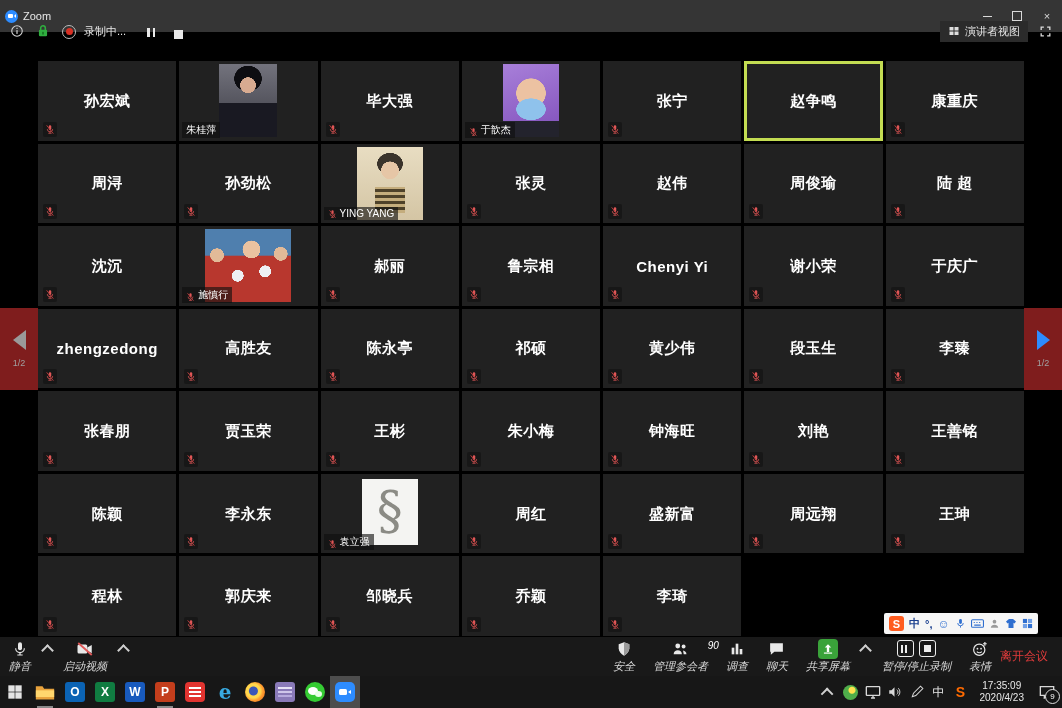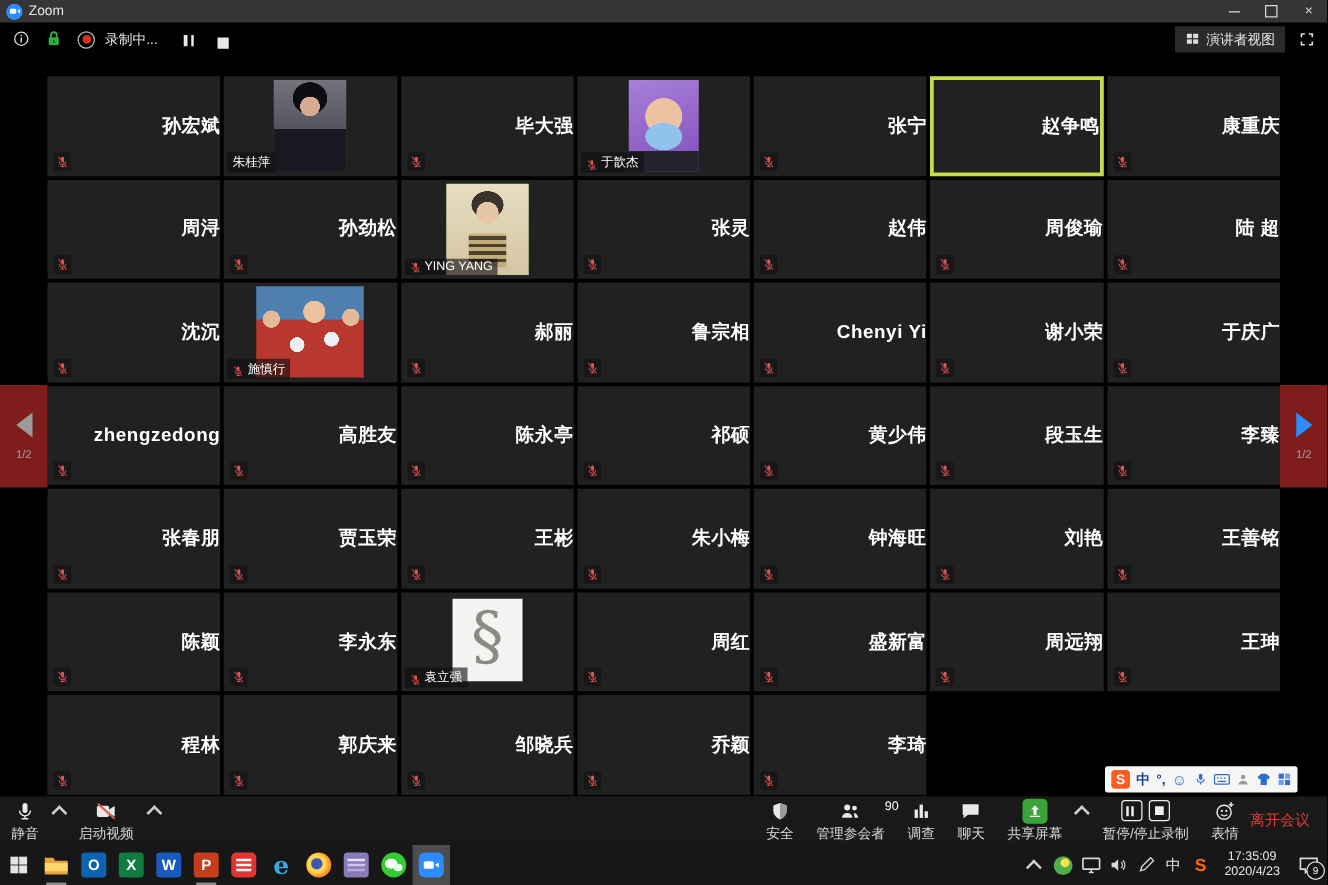--- a/index.html
+++ b/index.html
@@ -1,19 +1,19 @@
 <!DOCTYPE html>
 <html><head>
 <meta charset="utf-8">
 <style>
   html,body{margin:0;padding:0;background:#000;}
   .screen{position:relative;width:1062px;height:708px;background:#000;overflow:hidden;
           font-family:"Liberation Sans","DejaVu Sans",sans-serif;-webkit-font-smoothing:antialiased;}
   
-  .titlebar{position:absolute;top:0;left:0;right:0;height:18px;background:#353535;display:flex;align-items:center;}
+  .titlebar{position:absolute;top:0;left:0;right:0;height:32px;background:#353535;display:flex;align-items:center;}
   .zlogo{width:13px;height:13px;border-radius:50%;background:#2d8cff;margin:0 5px 0 5px;position:relative;flex:none;}
   .zlogo::before{content:"";position:absolute;left:3px;top:4.5px;width:5px;height:4px;background:#fff;border-radius:1px;}
   .zlogo::after{content:"";position:absolute;left:8.5px;top:4.5px;border-top:2px solid transparent;border-bottom:2px solid transparent;border-right:2.5px solid #fff;}
   .ztitle{color:#e6e6e6;font-size:11px;}
   .wctrls{margin-left:auto;display:flex;height:100%;}
   .wc{width:30px;height:100%;display:flex;align-items:center;justify-content:center;color:#d9d9d9;font-size:11px;}
   .wc .bar{width:9px;height:1px;background:#d9d9d9;display:block;}
   .wc .sq{width:8px;height:8px;border:1px solid #d9d9d9;display:block;}
   
   .meetingbar{position:absolute;top:18px;left:0;right:0;height:26px;display:flex;align-items:center;padding:0 10px;gap:12px;}
@@ -25,21 +25,21 @@
   .pausebtn{width:14px;height:12px;display:flex;gap:3px;align-items:center;justify-content:center;margin-left:10px;}
   .pausebtn i{width:2.5px;height:9px;background:#e8e8e8;display:block;}
   .stopbtn{width:9px;height:9px;background:#e8e8e8;display:block;margin-left:8px;}
   .mb-right{margin-left:auto;display:flex;align-items:center;gap:10px;}
   .spkview{display:flex;align-items:center;gap:5px;background:#2b2b2b;padding:3px 8px;color:#e8e8e8;font-size:11px;}
   
   .grid{position:absolute;left:38px;top:61px;width:986px;height:575px;display:grid;
         grid-template-columns:repeat(7,1fr);grid-template-rows:repeat(7,1fr);gap:3px;background:#000;}
   .tile{position:relative;background:#212121;overflow:hidden;box-sizing:border-box;}
   .tile.active{border:3px solid #c3dc52;}
-  .cname{position:absolute;top:50%;left:0;width:100%;transform:translateY(-50%);text-align:right;
+  .cname{position:absolute;top:50%;left:0;width:100%;transform:translateY(-50%);text-align:center;
          color:#fff;font-size:15px;font-weight:bold;letter-spacing:.5px;white-space:pre;}
   .tile-mic{position:absolute;left:5px;bottom:4px;width:14px;height:15px;background:rgba(10,10,10,.45);
             border-radius:2px;display:flex;align-items:center;justify-content:center;}
   .plabel{position:absolute;left:3px;bottom:3px;z-index:3;display:flex;align-items:flex-end;gap:3px;
           background:rgba(15,15,15,.62);padding:1px 4px;color:#fff;font-size:10px;white-space:nowrap;margin-top:16px;}
   
   .photo{position:absolute;top:3px;left:50%;transform:translateX(-50%);z-index:1;}
   .photo-portrait{width:58px;height:73px;background:
     radial-gradient(circle 8px at 50% 29%, #d8ab91 97%, transparent),
     radial-gradient(ellipse 14px 13px at 50% 20%, #0d0d11 97%, transparent),
@@ -76,21 +76,21 @@
   .pagetxt{color:#a0a0a0;font-size:9px;}
   
   .ime{position:absolute;left:884px;top:613px;height:21px;background:#f6f6f6;border-radius:2px;z-index:6;
        display:flex;align-items:center;gap:5px;padding:0 5px;box-shadow:0 1px 3px rgba(0,0,0,.6);}
   .slogo{width:15px;height:15px;background:#ff5c1f;border-radius:3px;color:#fff;font-weight:bold;font-size:11px;
          display:flex;align-items:center;justify-content:center;}
   .imetxt{color:#1a3f8f;font-size:11px;font-weight:bold;}
   .imeglyph{color:#2f6fd0;font-size:12px;line-height:1;}
   
   .toolbar{position:absolute;left:0;right:0;top:637px;height:39px;background:#191919;display:flex;align-items:center;}
-  .tb{display:flex;flex-direction:column;align-items:center;justify-content:center;gap:1px;padding:0 9px;height:100%;position:relative;}
+  .tb{display:flex;flex-direction:column;align-items:center;justify-content:center;gap:1px;padding:0 9px;height:100%;position:relative;font-style:italic;}
   .tbi{height:18px;display:flex;align-items:center;justify-content:center;}
   .tbl{color:#d9d9d9;font-size:11px;white-space:nowrap;}
   .chevbox{width:14px;height:100%;display:flex;align-items:flex-start;justify-content:center;padding-top:9px;box-sizing:border-box;}
   .chev{width:7px;height:7px;border-left:2px solid #cfcfcf;border-top:2px solid #cfcfcf;transform:rotate(45deg);display:block;}
   .pcount{position:absolute;top:3px;right:-2px;color:#fff;font-size:10px;}
   .share-ic{width:20px;height:20px;background:#3aa33a;border-radius:4px;display:flex;align-items:center;justify-content:center;}
   .rec-pair{display:flex;gap:5px;}
   .rp{width:15px;height:15px;border:1.5px solid #eee;border-radius:3px;position:relative;display:block;}
   .rp.pause::before{content:"";position:absolute;left:3.5px;top:3.5px;width:2px;height:8px;background:#eee;box-shadow:4px 0 0 #eee;}
   .rp.stop::before{content:"";position:absolute;left:4px;top:4px;width:7px;height:7px;background:#eee;}

